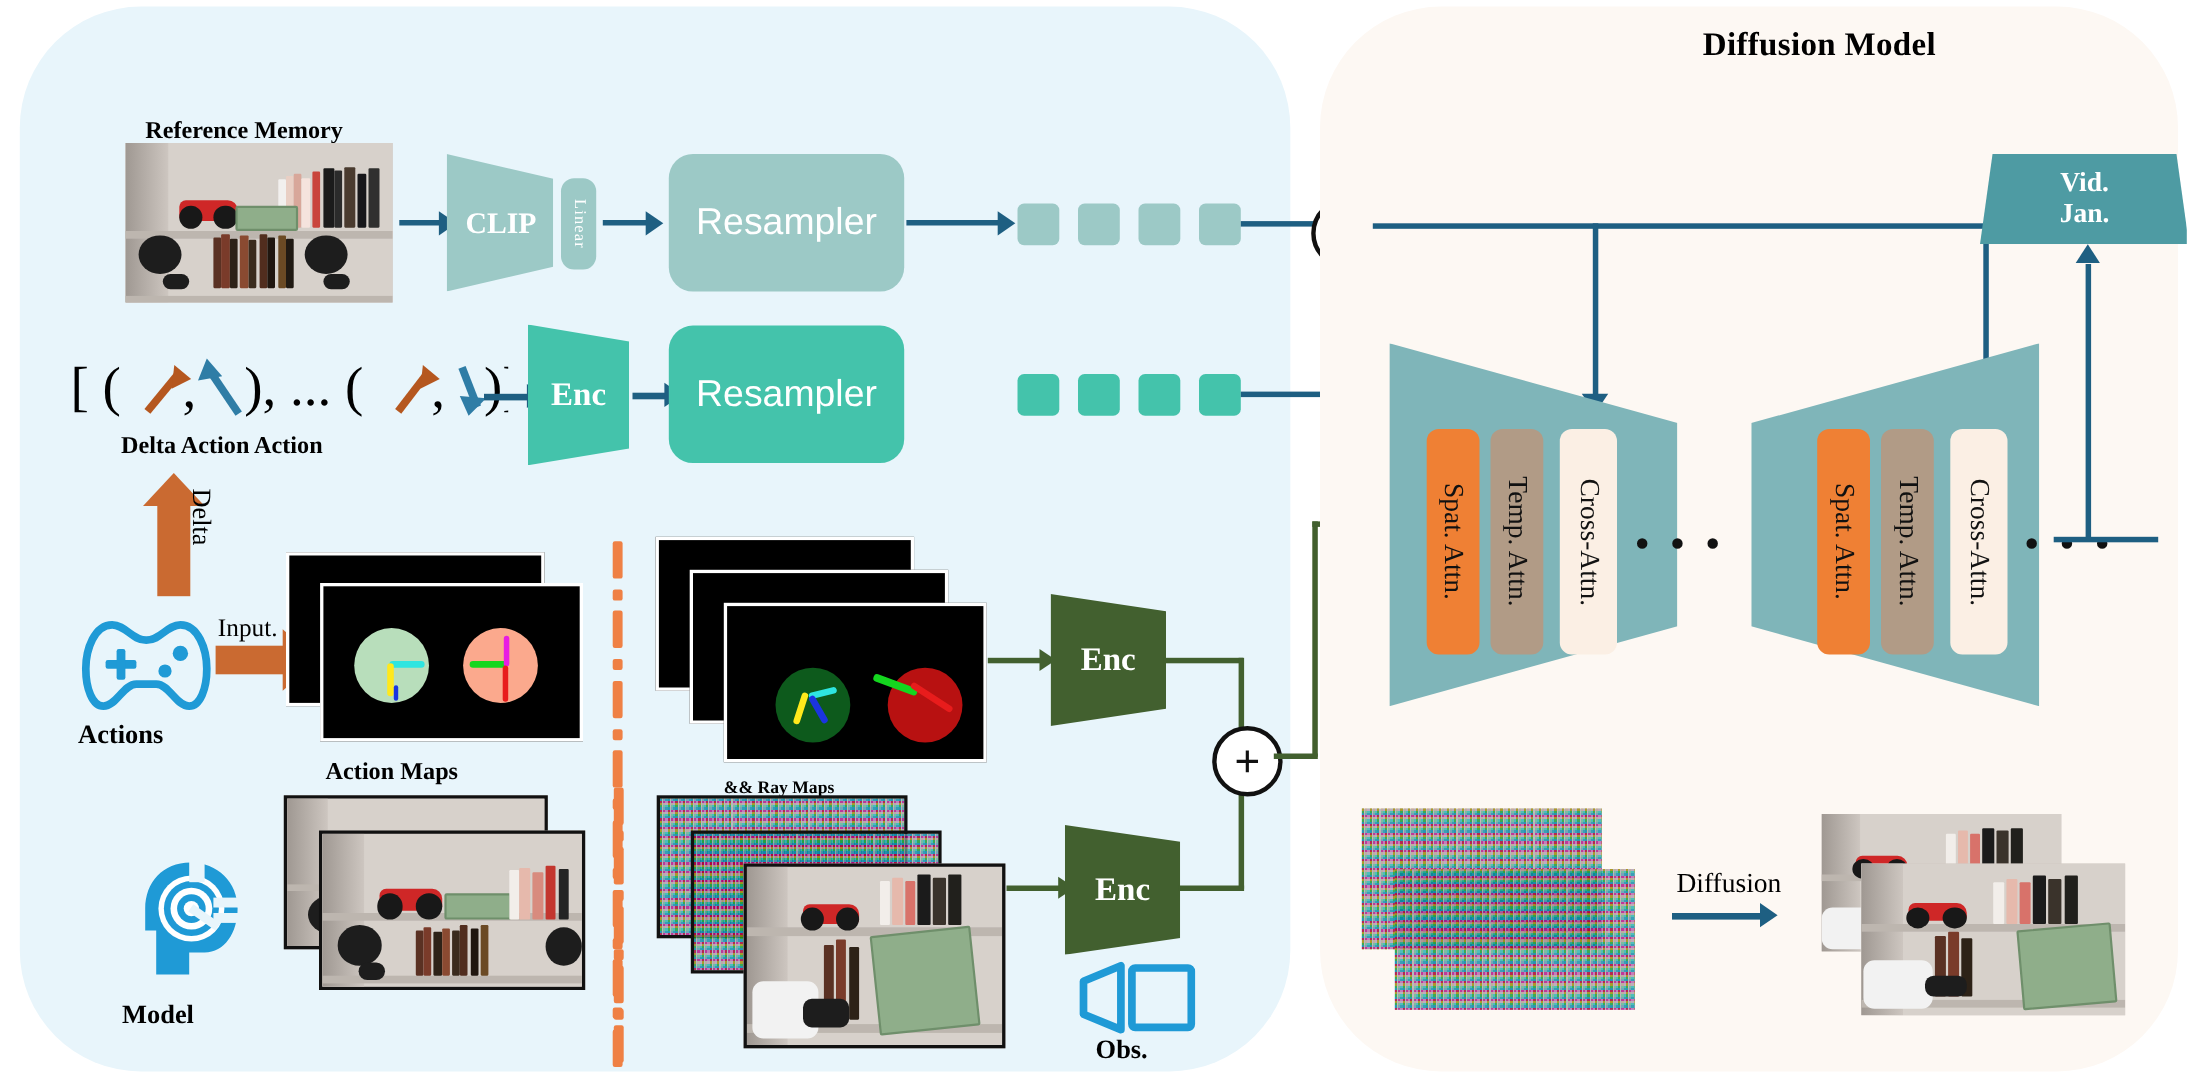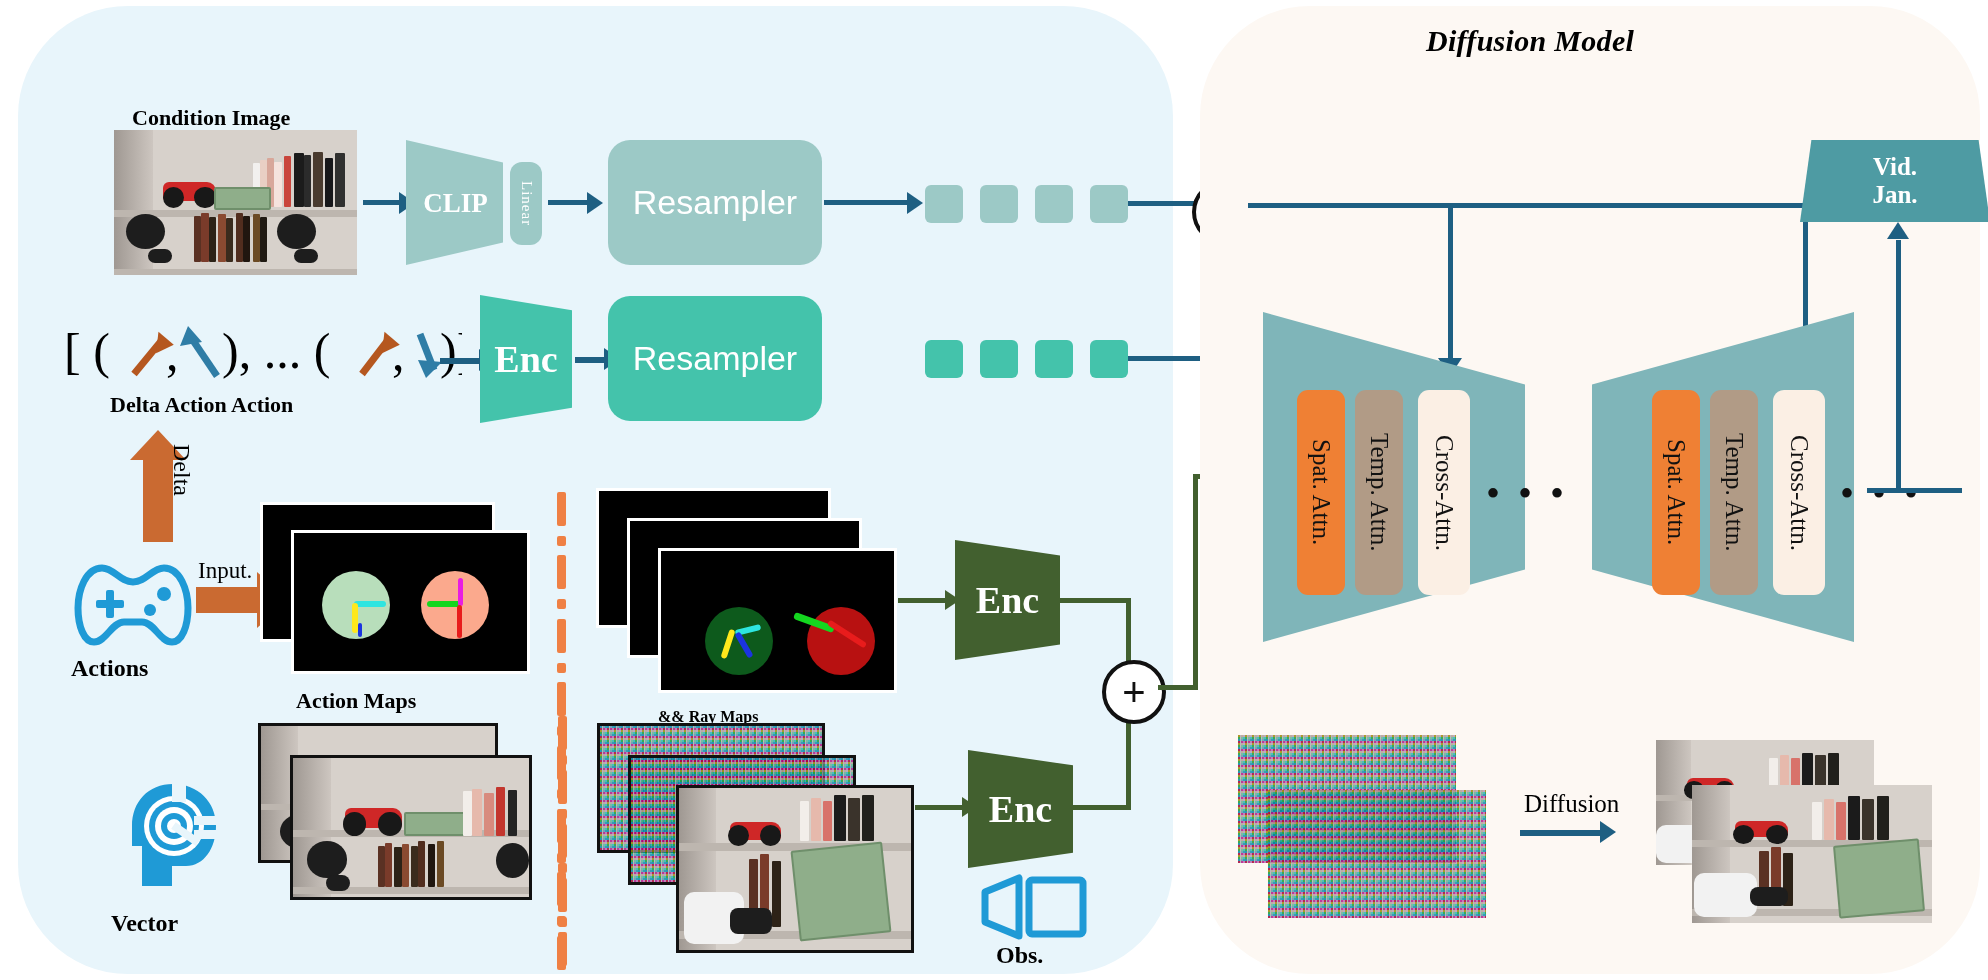--- a/index.html
+++ b/index.html
@@ -36,21 +36,21 @@
     display:flex;align-items:center;justify-content:center;}
   .linear-box span{writing-mode:vertical-rl;color:#fff;font-size:15px;
     font-family:"Liberation Serif",serif;letter-spacing:1px;}
 
   
   .trap-clip-1{background:#9cc9c6;clip-path:polygon(0% 0%,100% 18%,100% 82%,0% 100%);}
   .trap-enc-teal{background:#44c3ab;clip-path:polygon(0% 0%,100% 12%,100% 88%,0% 100%);
     display:flex;align-items:center;justify-content:center;}
   .trap-enc-olive{background:#42602f;clip-path:polygon(0% 0%,100% 13%,100% 87%,0% 100%);
     display:flex;align-items:center;justify-content:center;}
-  .enc-txt{color:#fff;font-weight:bold;font-size:38px;}
+  .enc-txt{color:#fff;font-weight:bold;font-size:30px;}
 
   .viddec{background:#4e9ba3;clip-path:polygon(6% 0%,94% 0%,100% 100%,0% 100%);
     display:flex;flex-direction:column;align-items:center;justify-content:center;
     color:#fff;font-weight:bold;font-size:25px;line-height:1.12;}
 
   
   .unet-down{background:#7fb5b9;clip-path:polygon(0% 0%,100% 22%,100% 78%,0% 100%);}
   .unet-up{background:#7fb5b9;clip-path:polygon(0% 22%,100% 0%,100% 100%,0% 78%);}
 
   .attn{border-radius:11px;display:flex;align-items:center;justify-content:center;}
@@ -125,21 +125,21 @@
   .icon{position:absolute;}
 </style>
 </head>
 <body>
 
 <div id="stage">
 
   <div id="panel-left" class="abs"></div>
 
 
-  <div class="abs lbl" style="left:132px;top:105px;font-size:22px;">Condition Image</div>
+  <div class="abs lbl" style="left:132px;top:105px;font-size:22px;">Reference Memory</div>
 
   <div class="photo" style="left:114px;top:130px;width:243px;height:145px;">
     <div class="shelf">
       <div class="wallL"></div>
       <div class="board" style="top:55%;"></div>
       <div class="board" style="top:96%;"></div>
 
       <div class="bk" style="left:57%;bottom:47%;width:3%;height:30%;background:#f2f0ee;"></div>
       <div class="bk" style="left:60%;bottom:47%;width:3%;height:32%;background:#e9cfc4;"></div>
       <div class="bk" style="left:63%;bottom:47%;width:3%;height:34%;background:#d8a79a;"></div>
@@ -343,21 +343,21 @@
       <circle cx="46" cy="44" r="25" fill="#1f9ad6"></circle>
       <circle cx="46" cy="44" r="19" fill="#fff"></circle>
       <circle cx="46" cy="44" r="13" fill="#1f9ad6"></circle>
       <circle cx="46" cy="44" r="7" fill="#fff"></circle>
       <rect x="44" y="0" width="14" height="20" fill="#e8f5fb"></rect>
       <rect x="66" y="34" width="24" height="9" fill="#e8f5fb"></rect>
       <rect x="66" y="48" width="24" height="9" fill="#e8f5fb"></rect>
       <rect x="44" y="44" width="30" height="8" fill="#e8f5fb" transform="rotate(35 52 48)"></rect>
     </svg>
   </div>
-  <div class="abs lbl" style="left:111px;top:910px;font-size:24px;">Vector</div>
+  <div class="abs lbl" style="left:111px;top:910px;font-size:24px;">Model</div>
 
   <div class="photo bordered" style="left:258px;top:723px;width:240px;height:140px;">
     <div class="shelf">
       <div class="wallL"></div>
         <div class="board" style="top:58%;"></div>
       <div class="carbody" style="left:26%;bottom:48%;width:22%;height:13%;"></div>
       <div class="wheel" style="left:26%;bottom:43%;width:9%;height:15%;"></div>
       <div class="wheel" style="left:39%;bottom:43%;width:9%;height:15%;"></div>
       <div class="bk" style="left:62%;bottom:42%;width:4%;height:32%;background:#efe5e1;"></div>
       <div class="bk" style="left:66%;bottom:42%;width:4%;height:34%;background:#d8968c;"></div>
@@ -455,21 +455,21 @@
     <span>+</span>
   </div>
 
   <div class="ln-olive" style="left:1158px;top:685px;width:40px;height:5px;"></div>
   <div class="ln-olive" style="left:1193px;top:474px;width:5px;height:214px;"></div>
   <div class="ln-olive" style="left:1193px;top:474px;width:67px;height:5px;"></div>
   <div class="ah-r-o" style="left:1258px;top:467px;"></div>
 
   <div id="panel-right" class="abs"></div>
 
-  <div class="abs panel-title" style="left:1426px;top:24px;font-style:italic;">Diffusion Model</div>
+  <div class="abs panel-title" style="left:1548px;top:24px;">Diffusion Model</div>
 
   <div class="ln" style="left:1248px;top:203px;width:560px;height:5px;"></div>
   <div class="ln" style="left:1448px;top:203px;width:5px;height:160px;"></div>
   <div class="ah-d" style="left:1438px;top:358px;"></div>
   <div class="ln" style="left:1803px;top:203px;width:5px;height:160px;"></div>
   <div class="ah-d" style="left:1793px;top:358px;"></div>
 
   <div class="abs unet-down" style="left:1263px;top:312px;width:262px;height:330px;"></div>
   <div class="abs attn attn-spat" style="left:1297px;top:390px;width:48px;height:205px;">
     <span>Spat. Attn.</span>

